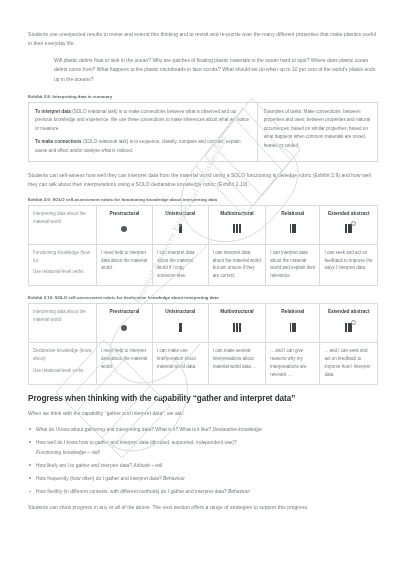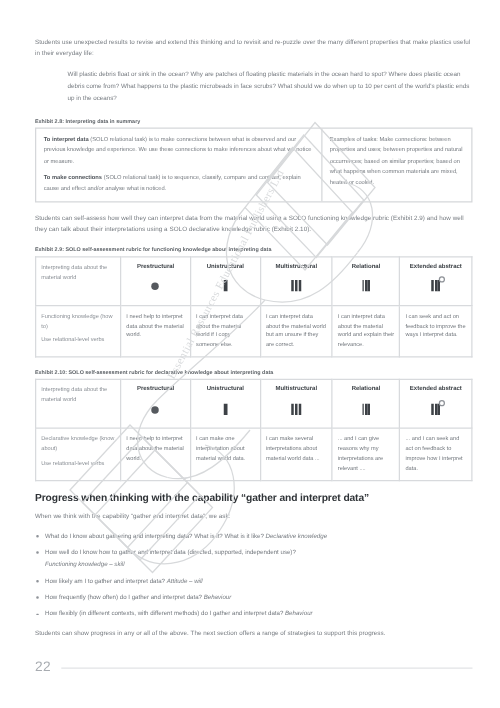--- a/index.html
+++ b/index.html
@@ -371,24 +371,20 @@
       <li><span>What do I know about gathering and interpreting data? What is it? What is it like? </span><em>Declarative knowledge</em></li>
       <li><span>How well do I know how to gather and interpret data (directed, supported, independent use)? </span><br><em>Functioning knowledge – skill</em></li>
       <li><span>How likely am I to gather and interpret data? </span><em>Attitude – will</em></li>
       <li><span>How frequently (how often) do I gather and interpret data? </span><em>Behaviour</em></li>
       <li><span>How flexibly (in different contexts, with different methods) do I gather and interpret data? </span><em>Behaviour</em></li>
     </ul>
 
     <p class="body">Students can show progress in any or all of the above. The next section offers a range of strategies to support this progress.</p>
   </div>
 
-  <div class="footer">
-    <span class="pagenum">22</span>
-    <span class="rule"></span>
-  </div>
 
   <div class="wm">
     <svg width="400" height="566" viewBox="0 0 400 566">
       <g stroke="#d7d9db" stroke-width="1" fill="none">
         <path d="M252 98 L300 150 L262 196 L214 146 Z"></path>
         <path d="M243 108 L291 160 L253 206 L205 156 Z"></path>
         <path d="M234 118 L282 170 L244 216 L196 166 Z"></path>
         <path d="M196 166 C170 196 180 232 212 240 C246 248 268 226 286 202"></path>
         <path d="M286 202 C306 178 300 150 276 146"></path>
         <path d="M212 240 C186 268 150 296 126 320"></path>

